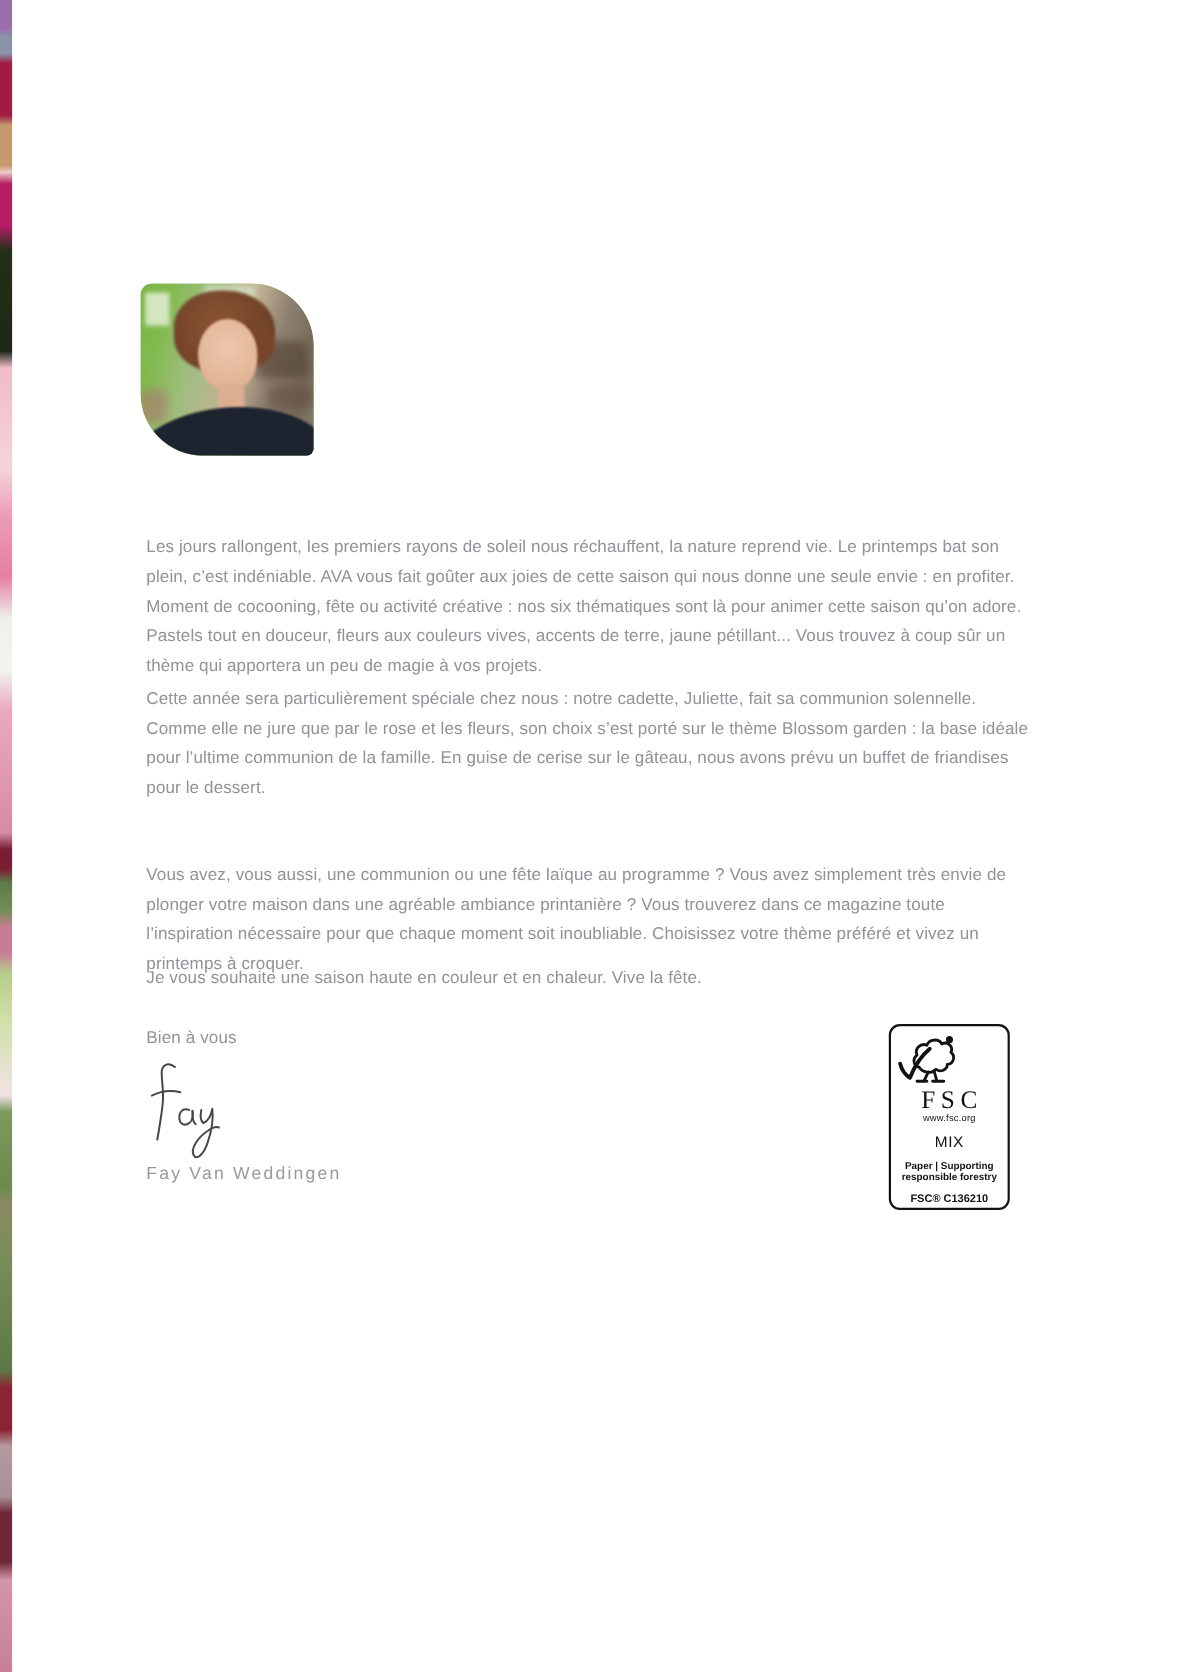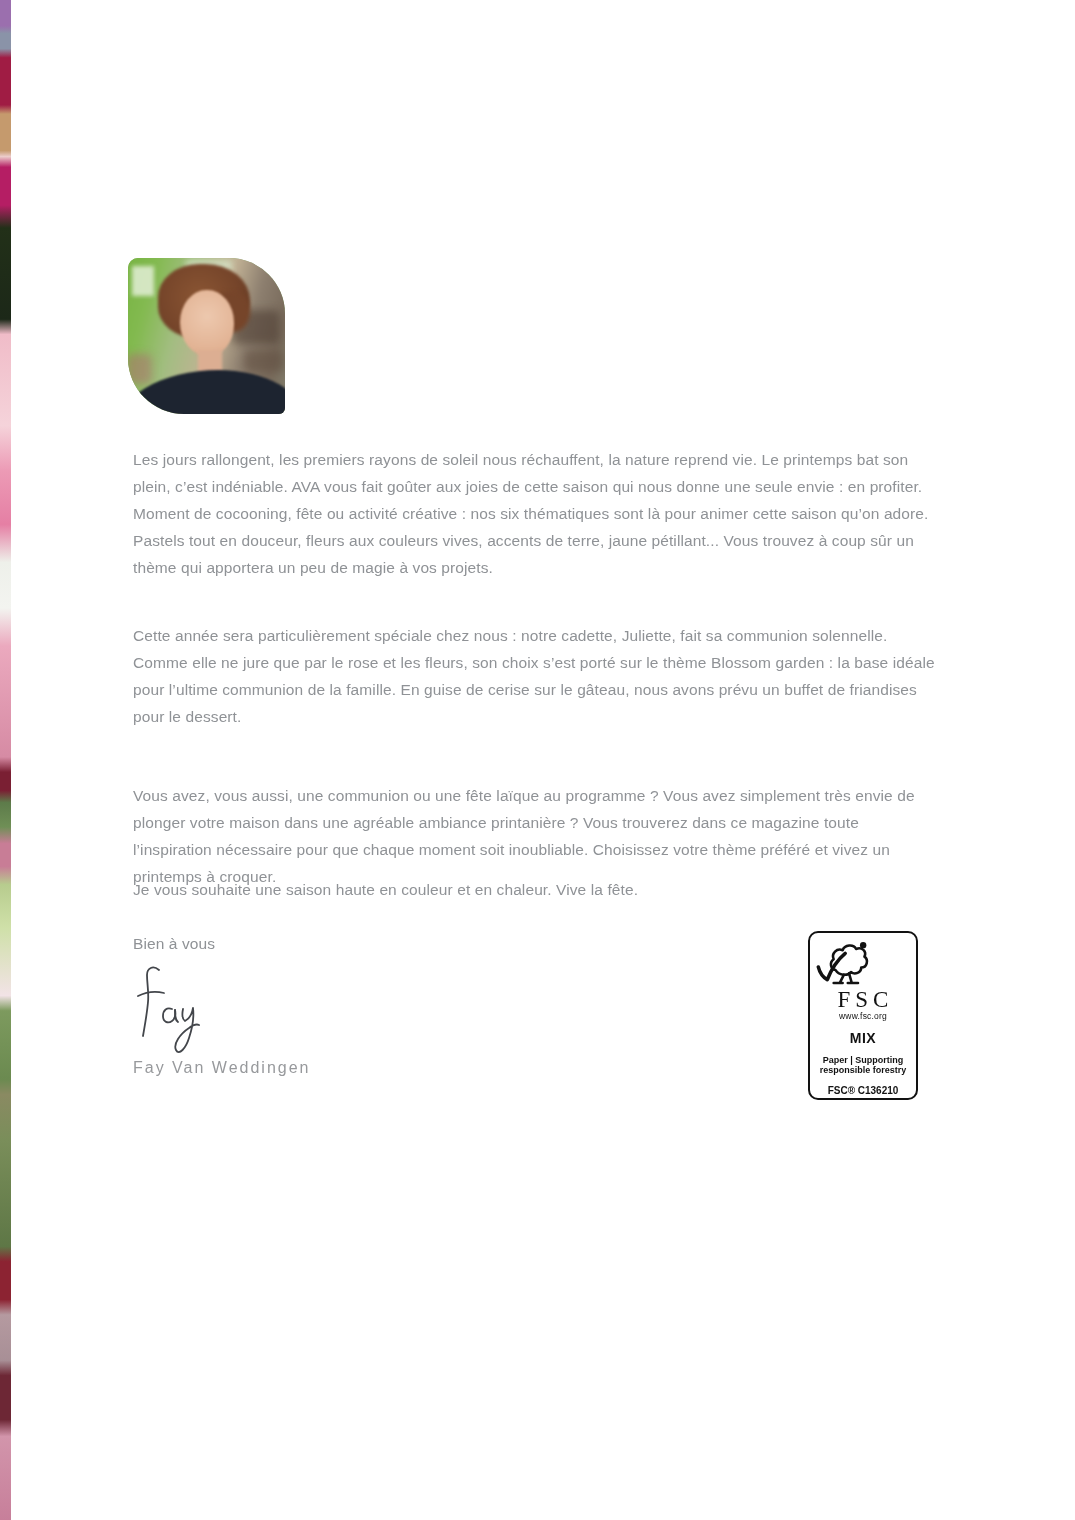--- a/index.html
+++ b/index.html
@@ -61,38 +61,38 @@
   .headline{
     position:absolute;left:326px;top:284px;margin:0;
     font-size:104px;line-height:1;font-weight:700;letter-spacing:-1px;
     color:#a6d08f;
   }
   
   .para{
     position:absolute;left:133px;width:805px;margin:0;
     font-size:15.5px;line-height:27px;color:#8f9296;letter-spacing:.1px;
   }
-  .p1{top:446px;} .p2{top:622px;} .p3{top:782px;} .p4{top:876px;}
+  .p1{top:484px;} .p2{top:622px;} .p3{top:782px;} .p4{top:876px;}
   .closing{top:930px;}
   .signature{position:absolute;left:130px;top:962px;width:74px;height:100px;}
   .sig-name{
     position:absolute;left:133px;top:1054px;margin:0;
     font-size:16px;line-height:27px;color:#97999c;letter-spacing:2px;font-weight:400;
   }
   
   .fsc-box{
     position:absolute;left:808px;top:931px;width:110px;height:169px;box-sizing:border-box;
     border:2px solid #121212;border-radius:10px;background:#ffffff;
     display:flex;flex-direction:column;text-align:center;
     color:#121212;
   }
   .fsc-tree{width:64px;height:52px;margin-top:7px;}
   .fsc-word{font-family:"Liberation Serif",serif;font-size:23px;line-height:20px;letter-spacing:5px;margin-top:0;text-indent:5px;}
   .fsc-url{font-size:8.5px;line-height:10px;margin-top:1px;letter-spacing:.2px;}
-  .fsc-mix{font-size:14px;line-height:14px;font-weight:700;margin-top:10px;letter-spacing:.5px;}
+  .fsc-mix{font-size:14px;line-height:14px;font-weight:400;margin-top:10px;letter-spacing:.5px;}
   .fsc-tag{font-size:9px;line-height:9.5px;font-weight:700;margin-top:11px;letter-spacing:0;}
   .fsc-code{font-size:10px;line-height:14px;font-weight:700;margin-top:9px;}
 </style>
 </head>
 <body>
 
 <div class="page">
 
   <div class="edge-strip"></div>
 

